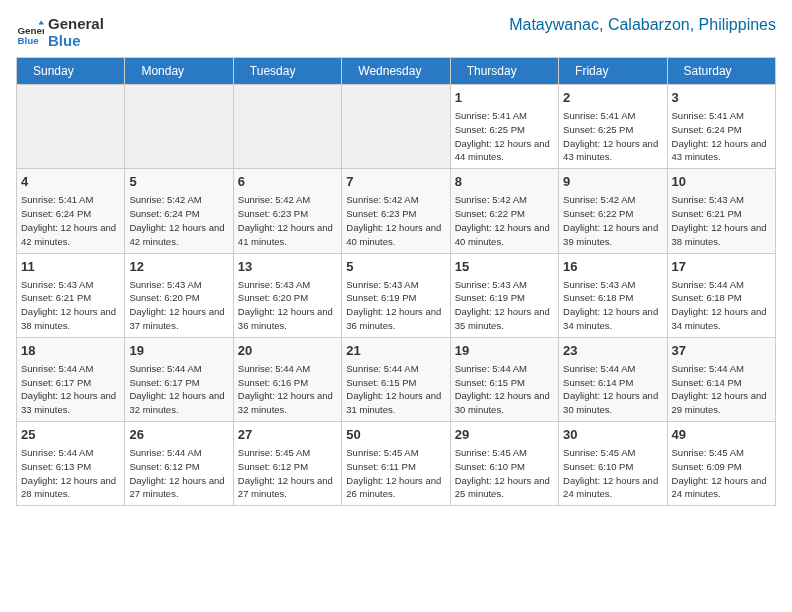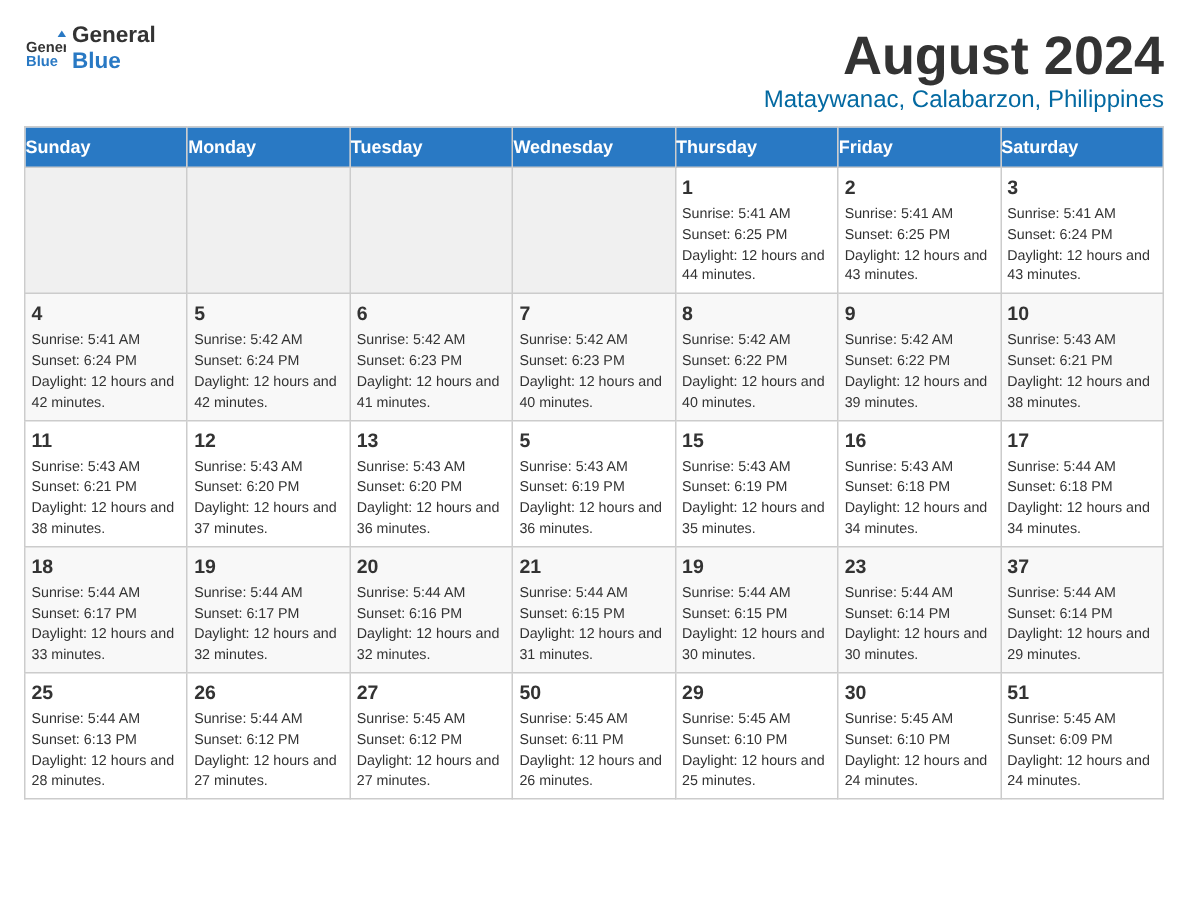--- a/index.html
+++ b/index.html
@@ -38,22 +38,22 @@
       color: #0369a1;
     }
     table {
       width: 100%;
       border-collapse: collapse;
     }
     th {
       background-color: #2979c4;
       color: #fff;
       font-size: 12px;
-      font-weight: bold;
-      padding: 6px 0;
+      font-weight: normal;
+      padding: 6px 16px;
       text-align: left;
       border: 1px solid #ccc;
     }
     td {
       border: 1px solid #ccc;
       vertical-align: top;
       padding: 4px;
       font-size: 10px;
       line-height: 1.4;
       background: #fff;
@@ -88,21 +88,20 @@
       <text x="2" y="22" font-size="14" font-weight="bold" fill="#333">General</text>
       <text x="2" y="36" font-size="14" font-weight="bold" fill="#2979c4">Blue</text>
       <polygon points="32,8 40,8 36,2" fill="#2979c4"></polygon>
     </svg>
     <div>
       <div style="font-size:15px;font-weight:bold;color:#333;line-height:1.1;">General</div>
       <div style="font-size:15px;font-weight:bold;color:#2979c4;line-height:1.1;">Blue</div>
     </div>
   </div>
   <div class="title-area">
-    <div class="month-year">August 2024</div>
     <div class="location">Mataywanac, Calabarzon, Philippines</div>
   </div>
 </div>
 
 <table>
   <thead>
     <tr>
     <th>Sunday</th>
         <th>Monday</th>
         <th>Tuesday</th>
@@ -240,18 +239,18 @@
         </td>
         <td>
           <span class="day-num">29</span>
           <div class="day-detail">Sunrise: 5:45 AM<br>Sunset: 6:10 PM<br>Daylight: 12 hours and 25 minutes.</div>
         </td>
         <td>
           <span class="day-num">30</span>
           <div class="day-detail">Sunrise: 5:45 AM<br>Sunset: 6:10 PM<br>Daylight: 12 hours and 24 minutes.</div>
         </td>
         <td>
-          <span class="day-num">51</span>
+          <span class="day-num">49</span>
           <div class="day-detail">Sunrise: 5:45 AM<br>Sunset: 6:09 PM<br>Daylight: 12 hours and 24 minutes.</div>
         </td>
       </tr>
     </tbody>
 </table>
 
 </body></html>

